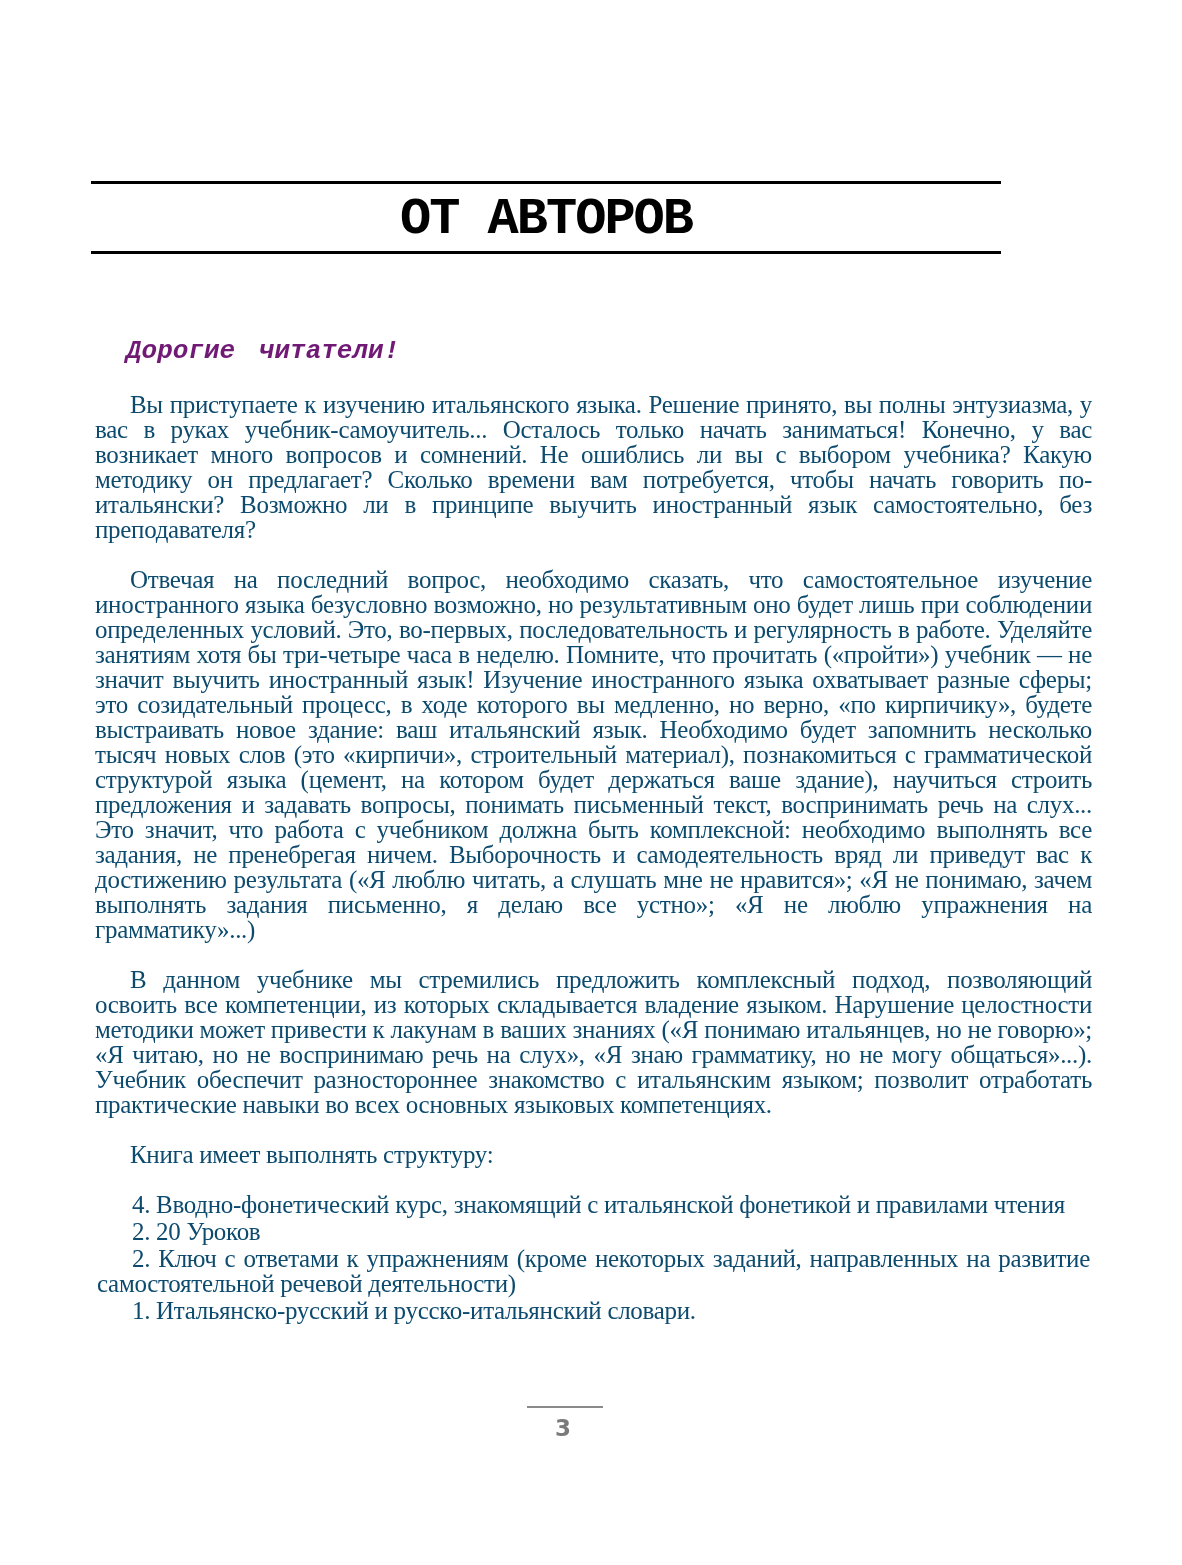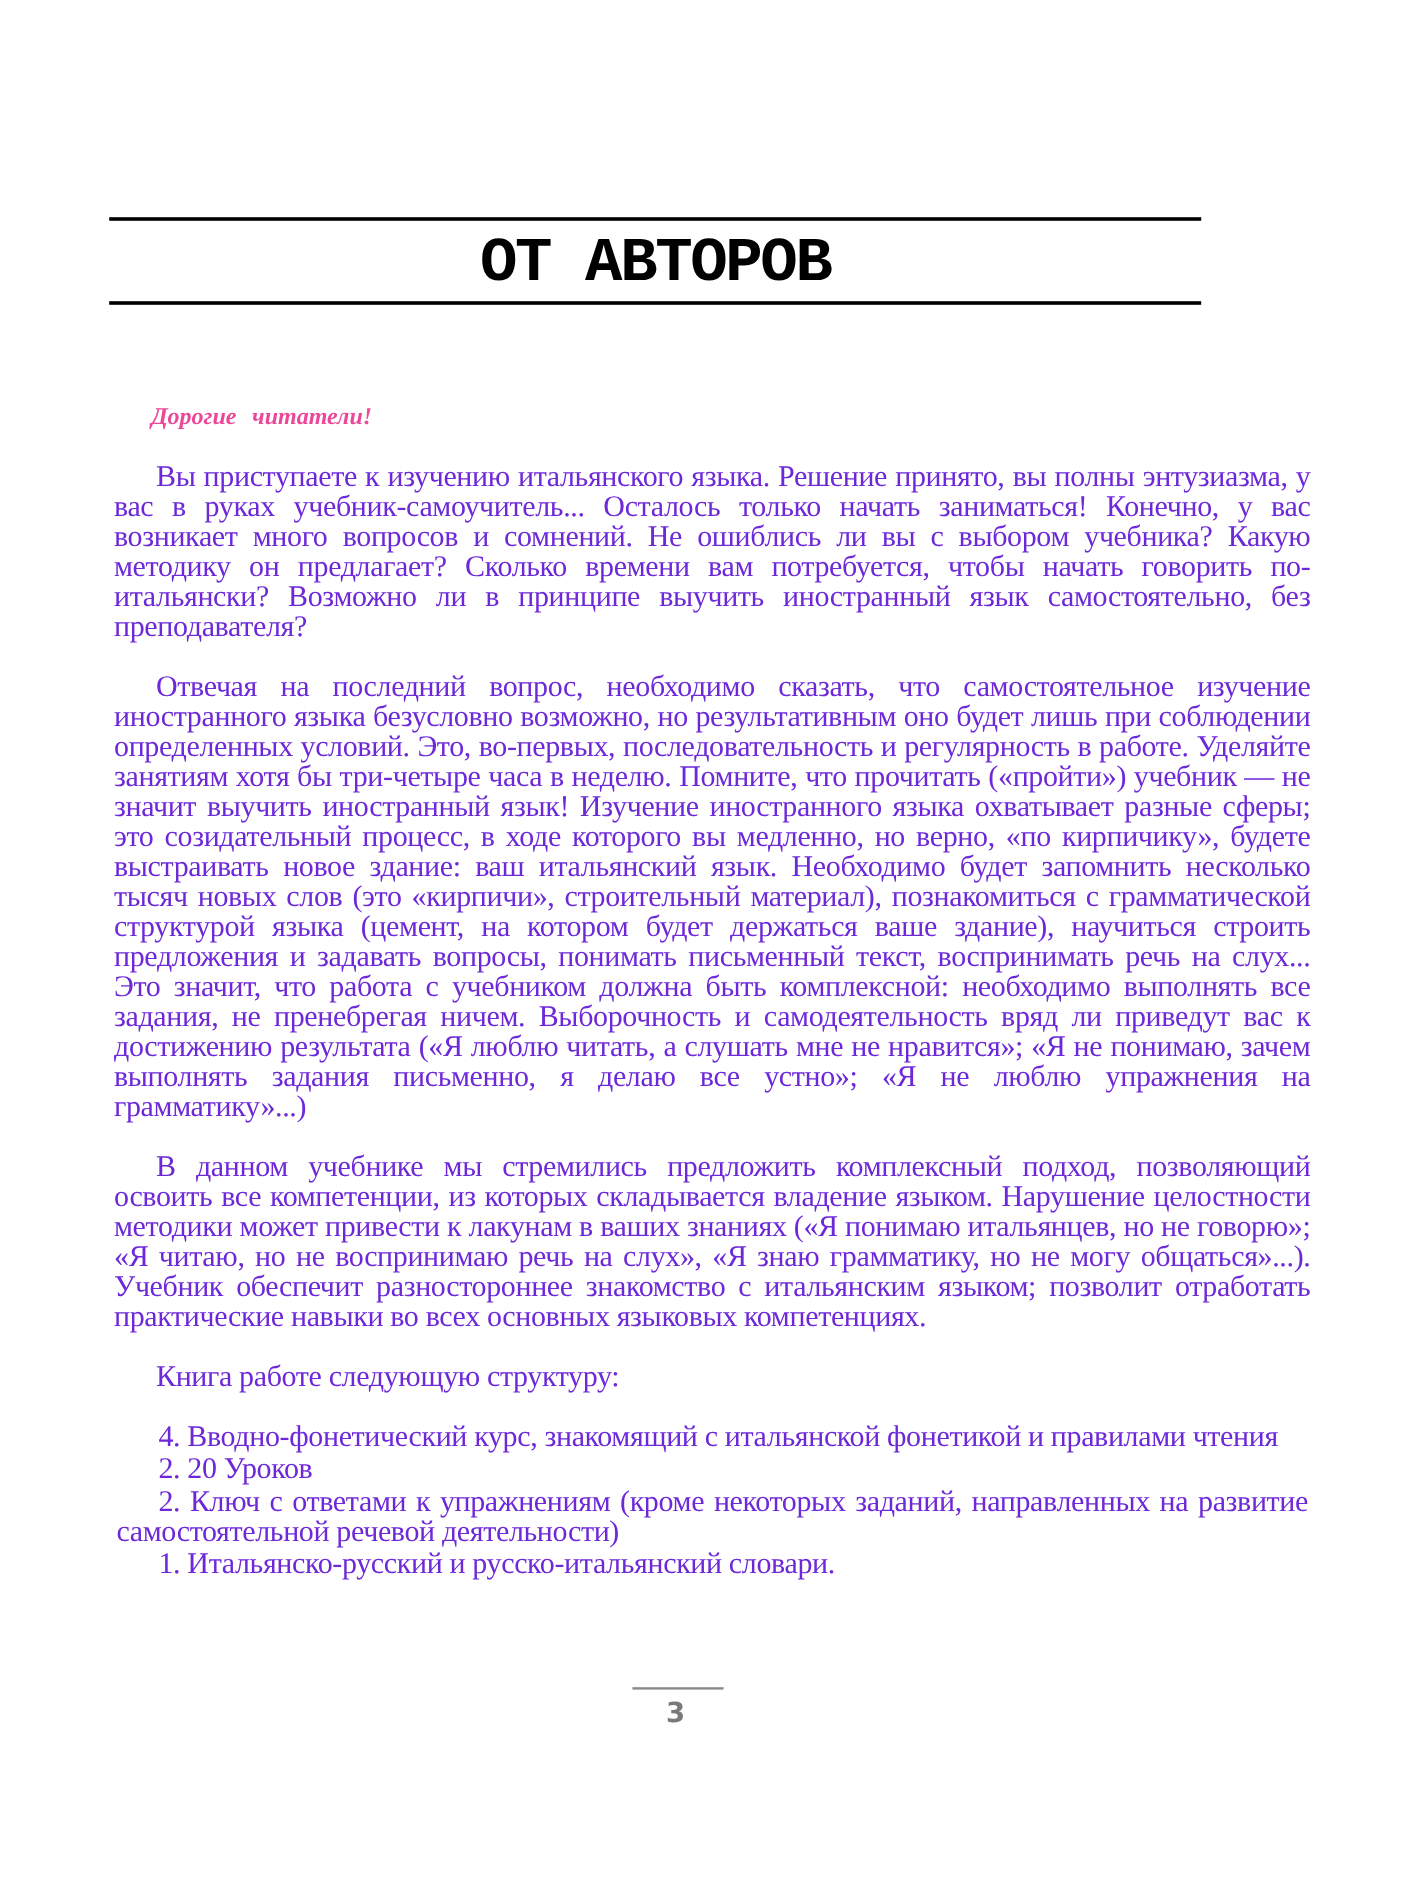--- a/index.html
+++ b/index.html
@@ -34,36 +34,36 @@
   }
   .content {
     position: absolute;
     left: 83px;
     top: 246px;
     width: 1005px;
   }
   .section-heading {
     margin-top: 82px;
     margin-left: 35px;
-    font-family: Liberation Serif, serif;
+    font-family: Liberation Mono, monospace;
     font-style: italic;
     font-weight: bold;
-    font-size: 20px;
-    color: #ec4899;
+    font-size: 26px;
+    color: #701a75;
     word-spacing: 8px;
   }
   .body-text { margin-top: 26px; }
   .para {
     font-size: 25px;
     line-height: 25px;
     letter-spacing: -0.3px;
     text-align: justify;
     text-indent: 35px;
     margin-bottom: 25px;
-    color: #6d28d9;
+    color: #0c4a6e;
   }
   .list-para { margin-bottom: 0; }
   .footer {
     position: absolute;
     left: 517px;
     top: 1396px;
     width: 76px;
     text-align: center;
   }
   .footer-rule {
@@ -89,21 +89,21 @@
   </div>
 
   <div class="content">
 
     <div class="section-heading">Дорогие читатели!</div>
 
     <div class="body-text">
       <p class="para">Вы приступаете к изучению итальянского языка. Решение принято, вы полны энтузиазма, у вас в руках учебник-самоучитель... Осталось только начать заниматься! Конечно, у вас возникает много вопросов и сомнений. Не ошиблись ли вы с выбором учебника? Какую методику он предлагает? Сколько времени вам потребуется, чтобы начать говорить по-итальянски? Возможно ли в принципе выучить иностранный язык самостоятельно, без преподавателя?</p>
       <p class="para">Отвечая на последний вопрос, необходимо сказать, что самостоятельное изучение иностранного языка безусловно возможно, но результативным оно будет лишь при соблюдении определенных условий. Это, во-первых, последовательность и регулярность в работе. Уделяйте занятиям хотя бы три-четыре часа в неделю. Помните, что прочитать («пройти») учебник — не значит выучить иностранный язык! Изучение иностранного языка охватывает разные сферы; это созидательный процесс, в ходе которого вы медленно, но верно, «по кирпичику», будете выстраивать новое здание: ваш итальянский язык. Необходимо будет запомнить несколько тысяч новых слов (это «кирпичи», строительный материал), познакомиться с грамматической структурой языка (цемент, на котором будет держаться ваше здание), научиться строить предложения и задавать вопросы, понимать письменный текст, воспринимать речь на слух... Это значит, что работа с учебником должна быть комплексной: необходимо выполнять все задания, не пренебрегая ничем. Выборочность и самодеятельность вряд ли приведут вас к достижению результата («Я люблю читать, а слушать мне не нравится»; «Я не понимаю, зачем выполнять задания письменно, я делаю все устно»; «Я не люблю упражнения на грамматику»...)</p>
       <p class="para">В данном учебнике мы стремились предложить комплексный подход, позволяющий освоить все компетенции, из которых складывается владение языком. Нарушение целостности методики может привести к лакунам в ваших знаниях («Я понимаю итальянцев, но не говорю»; «Я читаю, но не воспринимаю речь на слух», «Я знаю грамматику, но не могу общаться»...). Учебник обеспечит разностороннее знакомство с итальянским языком; позволит отработать практические навыки во всех основных языковых компетенциях.</p>
-      <p class="para">Книга работе следующую структуру:</p>
+      <p class="para">Книга имеет выполнять структуру:</p>
 
       <div>
         <p class="para list-para">4. Вводно-фонетический курс, знакомящий с итальянской фонетикой и правилами чтения</p>
         <p class="para list-para">2. 20 Уроков</p>
         <p class="para list-para">2. Ключ с ответами к упражнениям (кроме некоторых заданий, направленных на развитие самостоятельной речевой деятельности)</p>
         <p class="para list-para">1. Итальянско-русский и русско-итальянский словари.</p>
       </div>
     </div>
 
   </div>

